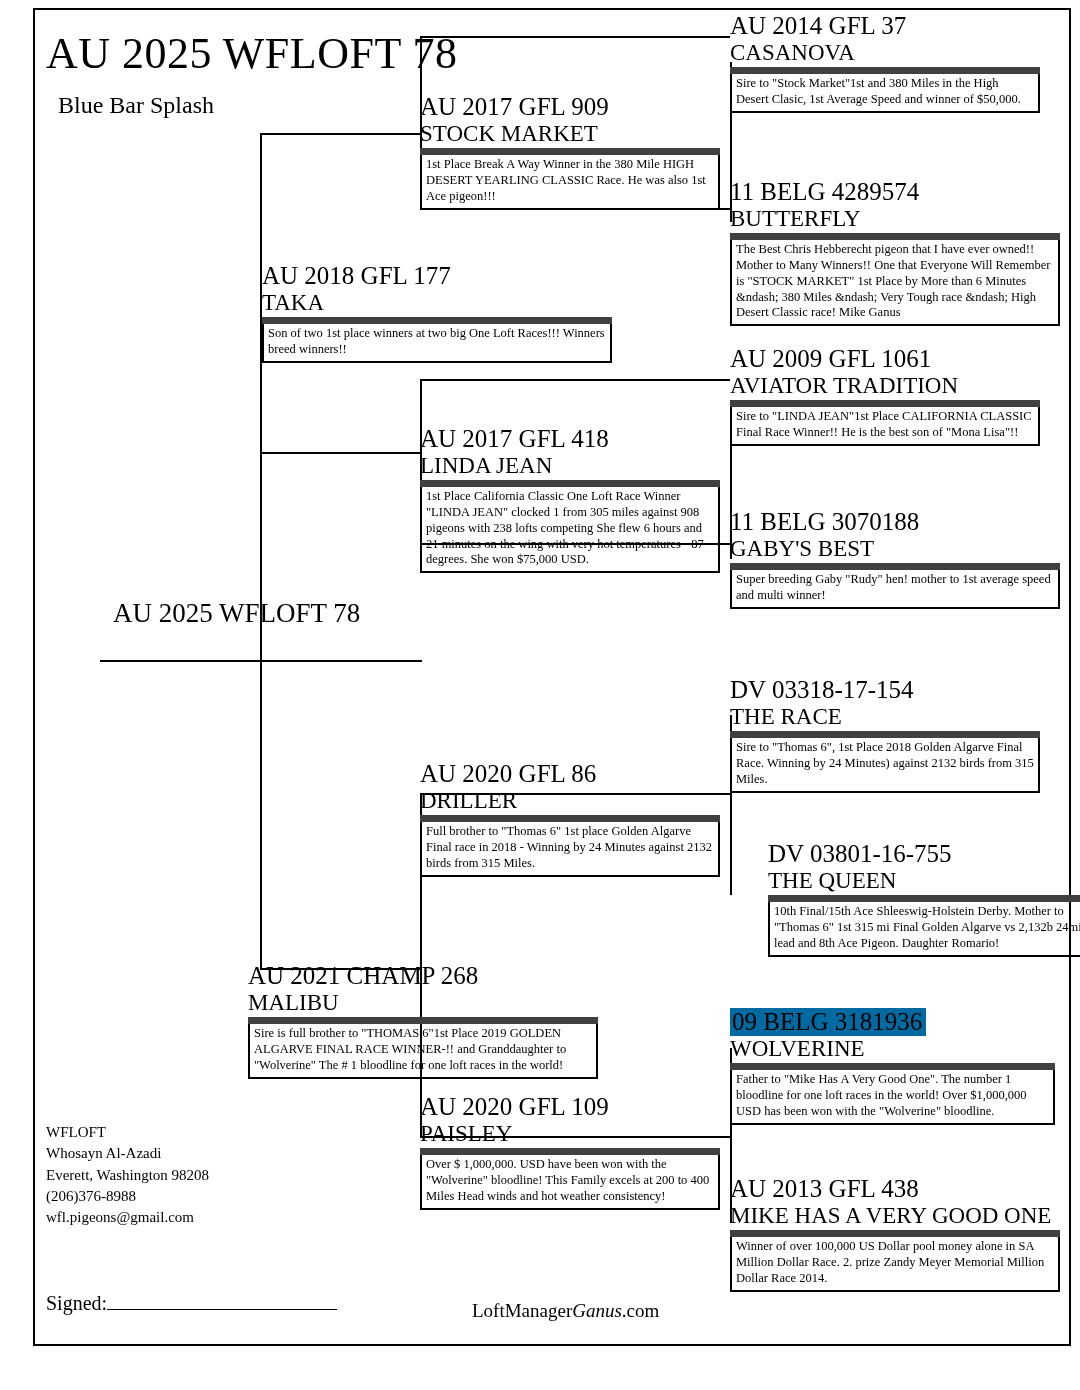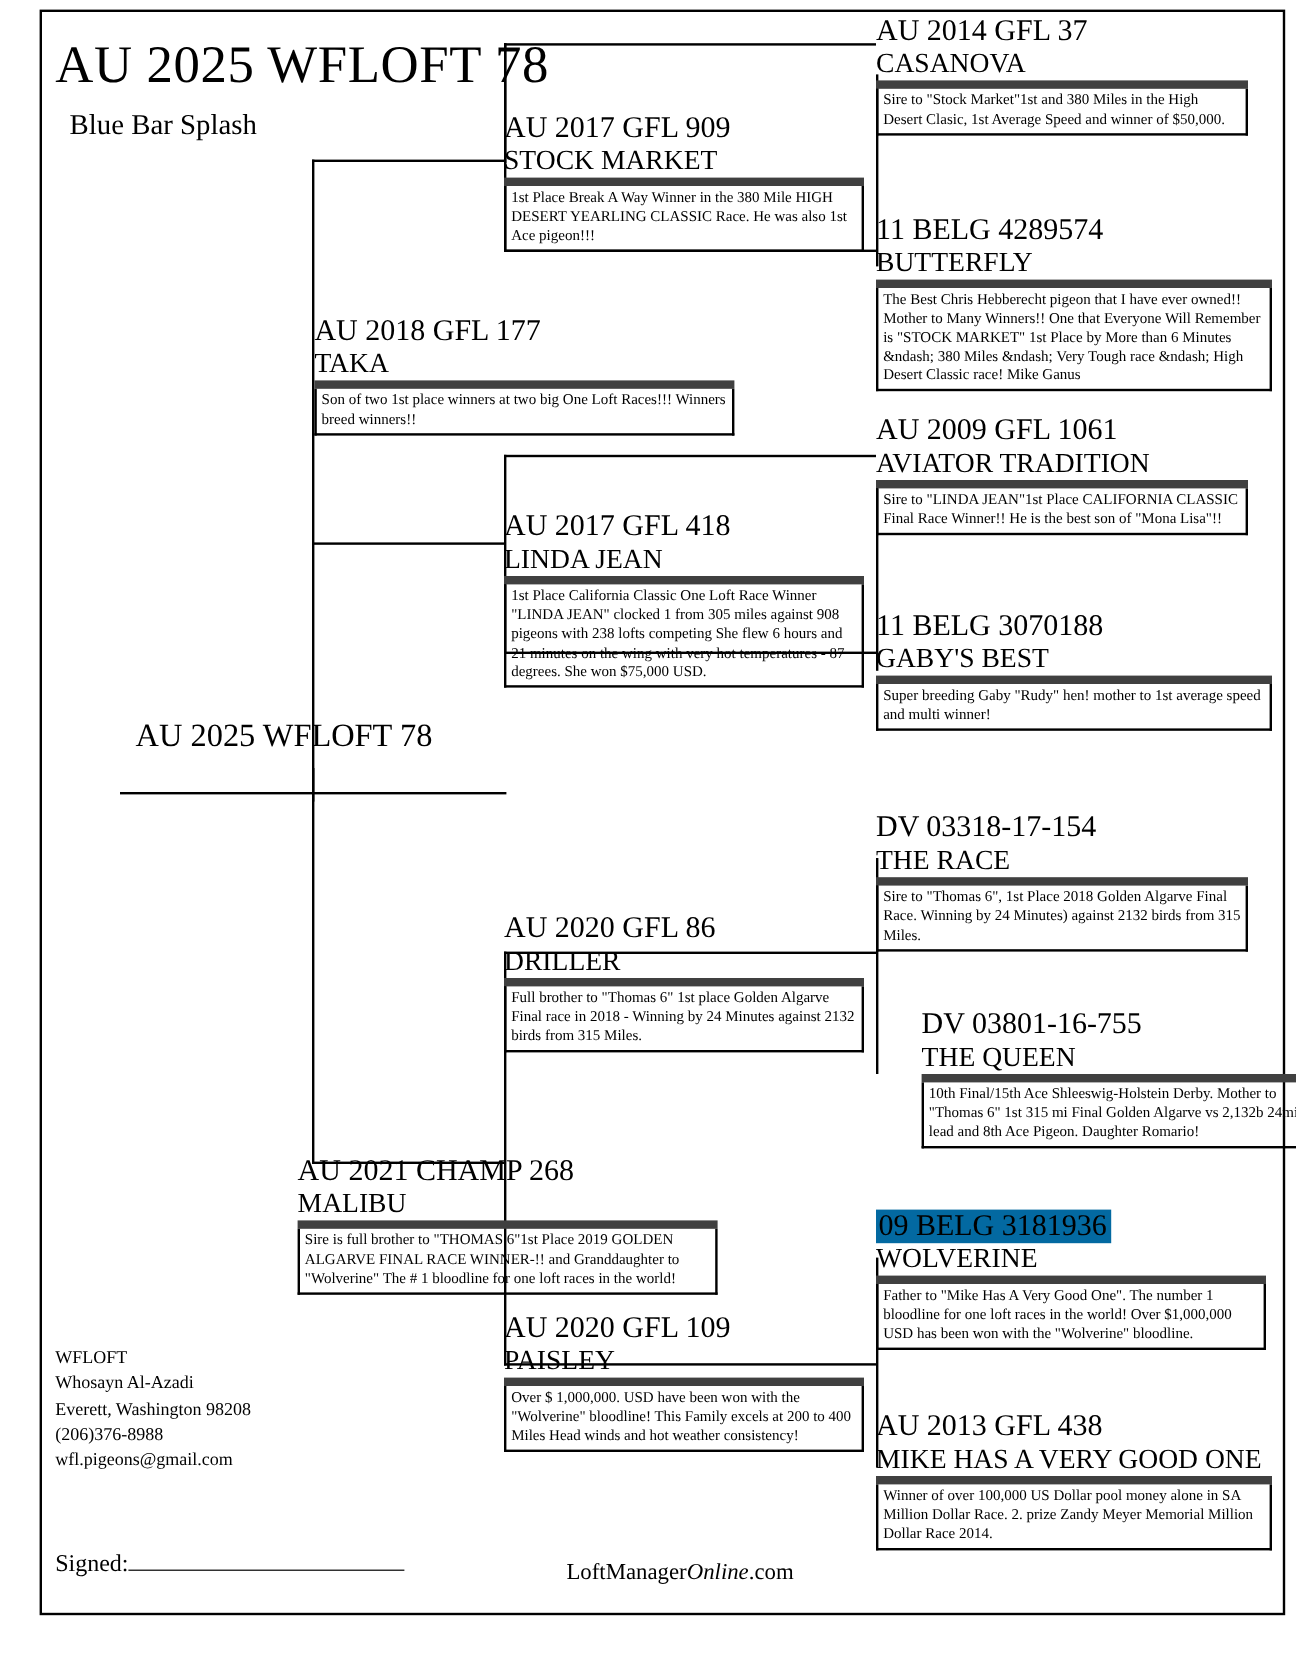--- a/index.html
+++ b/index.html
@@ -258,16 +258,16 @@
     <div>Everett, Washington 98208</div>
     <div>(206)376-8988</div>
     <div>wfl.pigeons@gmail.com</div>
   </div>
 
   <div class="signed">
     <span>Signed:</span><span class="rule"></span>
   </div>
 
   <div class="footer-brand">
-    <span>LoftManager</span><i>Online</i><span>.com</span>
+    <span>LoftManager</span><i>Ganus</i><span>.com</span>
   </div>
 
 </div>
 
 </body></html>

